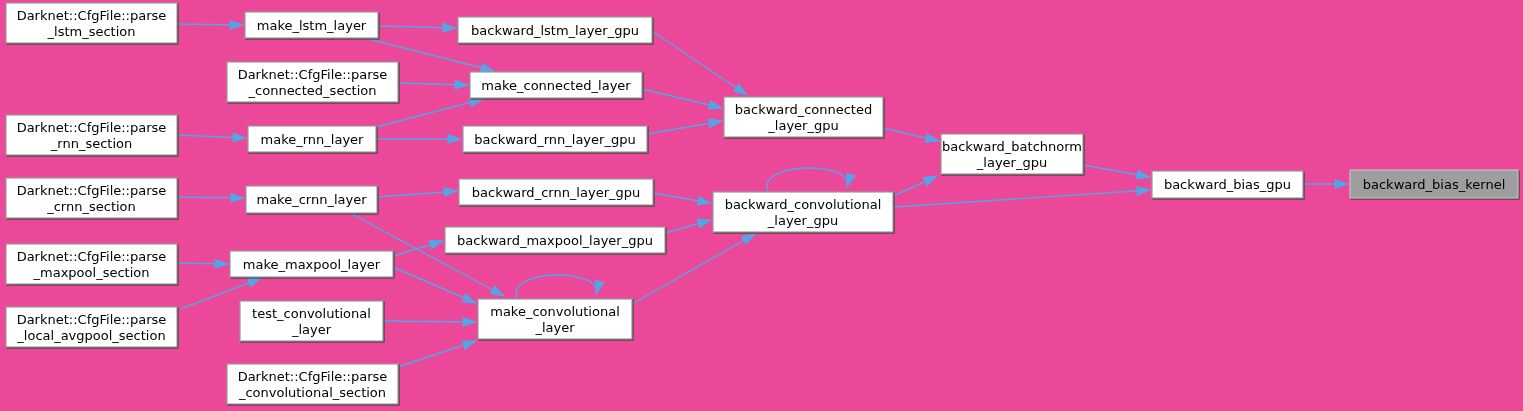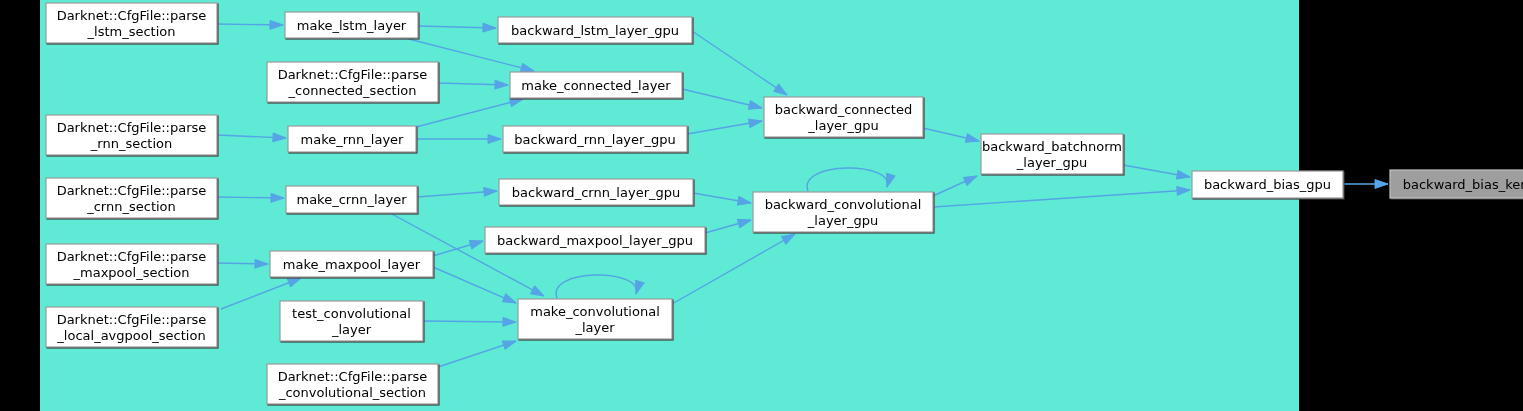--- a/index.html
+++ b/index.html
@@ -6,24 +6,23 @@
     margin: 0;
     padding: 0;
     background: #000000;
     width: 1523px;
     height: 411px;
     overflow: hidden;
     font-family: "DejaVu Sans", "Liberation Sans", sans-serif;
   }
   .stage {
     position: relative;
-    width: 1259px;
+    width: 1523px;
     height: 411px;
-    background: #5eead4;
-    margin-left: 40px;
+    background: #ec4899;
   }
   svg { display: block; }
   .node-rect {
     filter: drop-shadow(1.6px 1.6px 0 #3f3f3f);
   }
   .node-label {
     font-family: "DejaVu Sans", "Liberation Sans", sans-serif;
     font-size: 13px;
     fill: #000000;
   }

